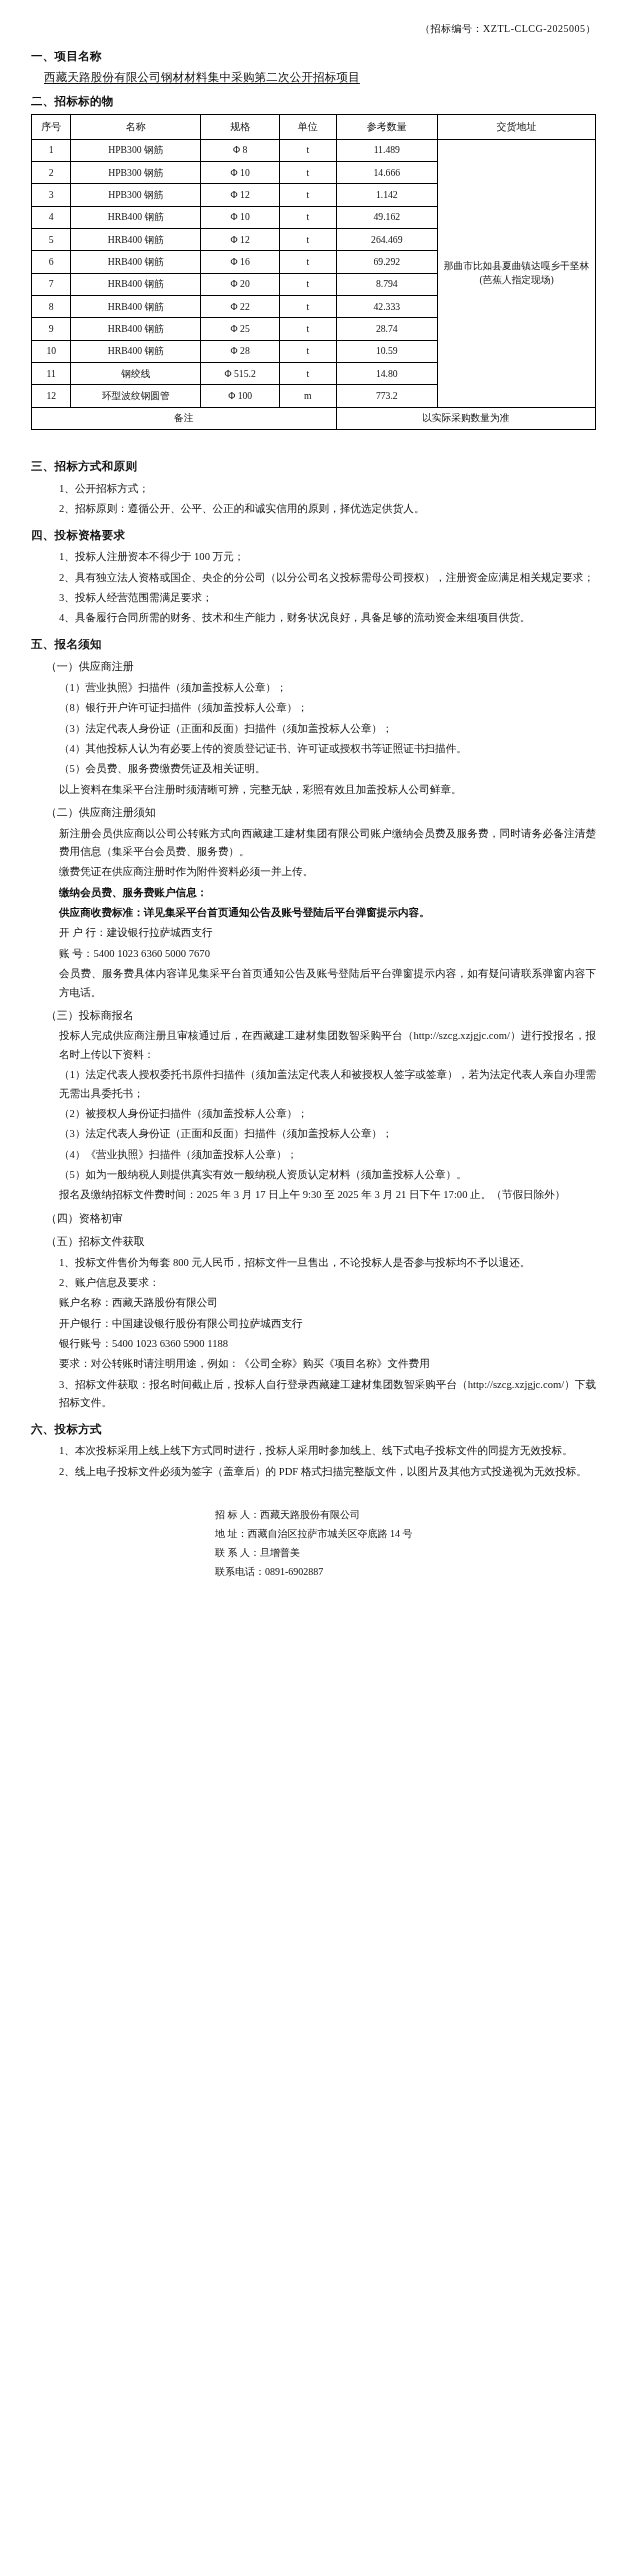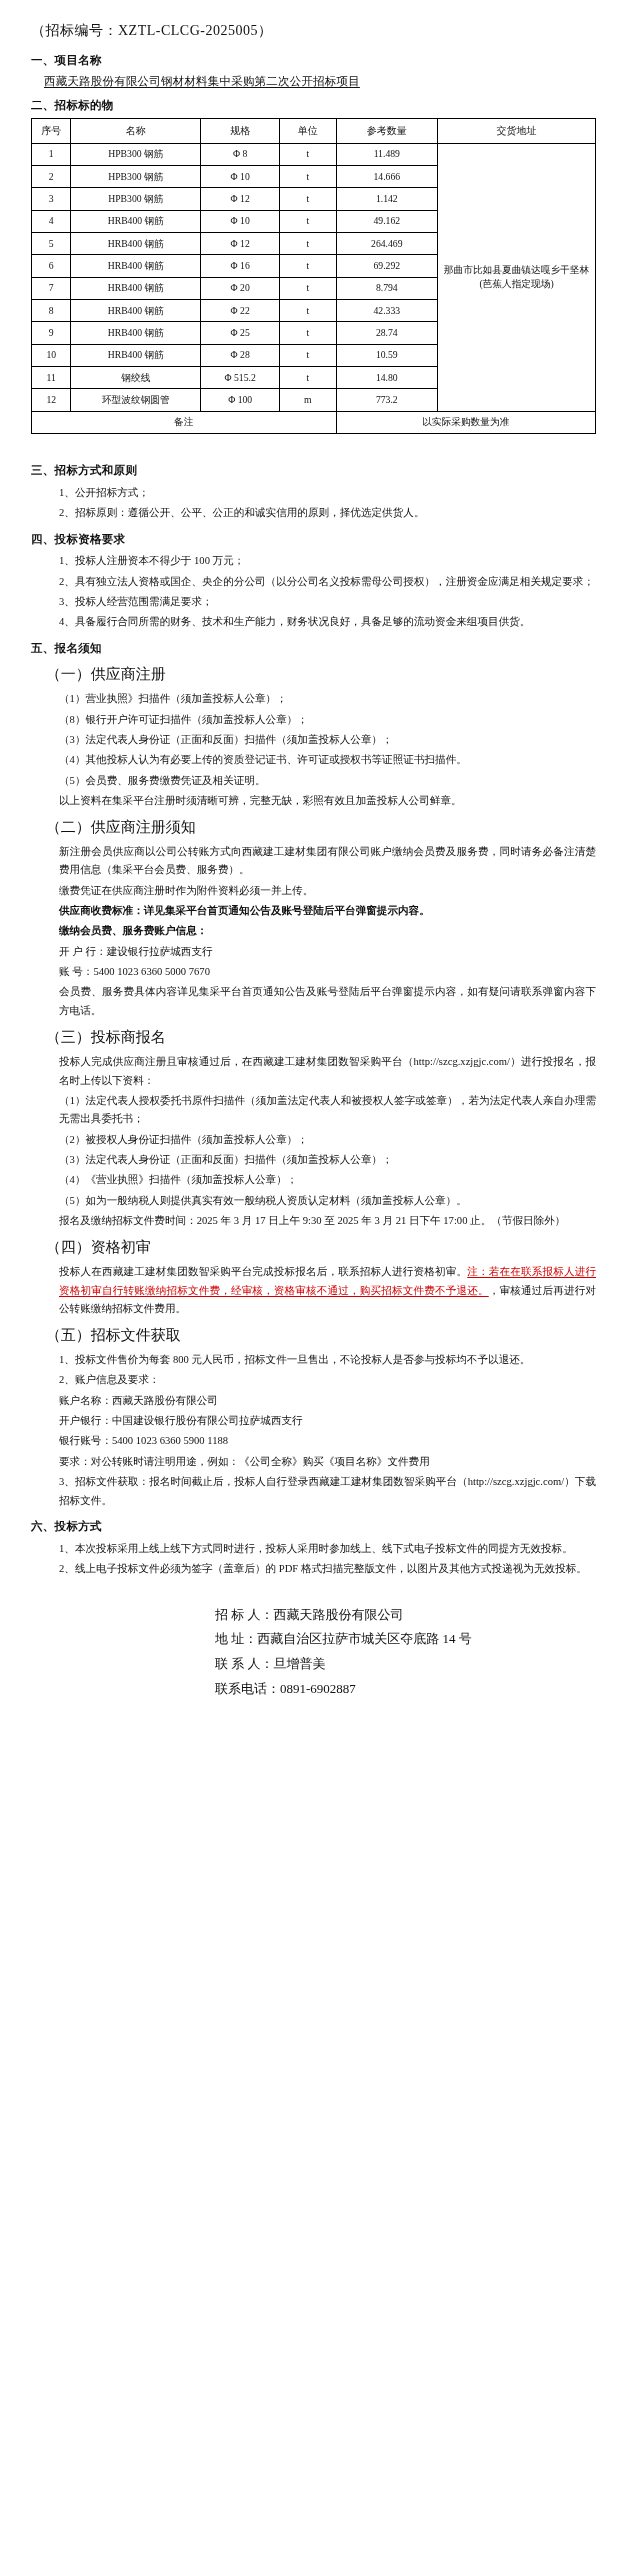--- a/index.html
+++ b/index.html
@@ -14,22 +14,22 @@
   }
   .page {
     width: 627px;
     min-height: 2576px;
     box-sizing: border-box;
     padding: 16.6px 31px 18.4px 31px;
     background: #fff;
     position: relative;
   }
   .doc-code {
-    text-align: left;
-    font-size: 14px;
+    text-align: right;
+    font-size: 10px;
     letter-spacing: 0.5px;
     margin: 5.5px 0 13px 0;
   }
   .sec-title {
     font-size: 11.5px;
     font-weight: bold;
     margin: 9.2px 0 5.5px 0;
     letter-spacing: 0.3px;
   }
   .project-name {
@@ -69,30 +69,30 @@
   .col-qty { width: 18%; }
   .col-addr { width: 28%; }
   .para {
     font-size: 10.6px;
     line-height: 1.75;
     margin: 1.8px 0;
     text-align: justify;
   }
   .indent2 { margin-left: 28px; }
   .sub-title {
-    font-size: 15px;
+    font-size: 11px;
     line-height: 1.8;
     margin: 3.7px 0 1.8px 14.7px;
   }
   .bold { font-weight: bold; }
   .ul { text-decoration: underline; text-underline-offset: 1.8px; }
   .red { color: #d00000; }
   .footer-block {
     margin-top: 24px;
-    font-size: 13px;
+    font-size: 10px;
     line-height: 1.9;
     padding-left: 184px;
   }
   .footer-block div { white-space: nowrap; }
   .spacer-md { height: 11px; }
 </style>
 </head>
 <body>
 
 <div class="page">
@@ -226,37 +226,36 @@
   <div class="para indent2">（1）营业执照》扫描件（须加盖投标人公章）；</div>
   <div class="para indent2">（8）银行开户许可证扫描件（须加盖投标人公章）；</div>
   <div class="para indent2">（3）法定代表人身份证（正面和反面）扫描件（须加盖投标人公章）；</div>
   <div class="para indent2">（4）其他投标人认为有必要上传的资质登记证书、许可证或授权书等证照证书扫描件。</div>
   <div class="para indent2">（5）会员费、服务费缴费凭证及相关证明。</div>
   <div class="para indent2">以上资料在集采平台注册时须清晰可辨，完整无缺，彩照有效且加盖投标人公司鲜章。</div>
 
   <div class="sub-title">（二）供应商注册须知</div>
   <div class="para indent2">新注册会员供应商以公司公转账方式向西藏建工建材集团有限公司账户缴纳会员费及服务费，同时请务必备注清楚费用信息（集采平台会员费、服务费）。</div>
   <div class="para indent2">缴费凭证在供应商注册时作为附件资料必须一并上传。</div>
+  <div class="para indent2 bold">缴纳会员费、服务费账户信息：</div>
   <div class="para indent2 bold">供应商收费标准：详见集采平台首页通知公告及账号登陆后平台弹窗提示内容。</div>
-  <div class="para indent2 bold">缴纳会员费、服务费账户信息：</div>
   <div class="para indent2">开  户  行：建设银行拉萨城西支行</div>
   <div class="para indent2">账      号：5400 1023 6360 5000 7670</div>
   <div class="para indent2">会员费、服务费具体内容详见集采平台首页通知公告及账号登陆后平台弹窗提示内容，如有疑问请联系弹窗内容下方电话。</div>
 
   <div class="sub-title">（三）投标商报名</div>
   <div class="para indent2">投标人完成供应商注册且审核通过后，在西藏建工建材集团数智采购平台（http://szcg.xzjgjc.com/）进行投报名，报名时上传以下资料：</div>
   <div class="para indent2">（1）法定代表人授权委托书原件扫描件（须加盖法定代表人和被授权人签字或签章），若为法定代表人亲自办理需无需出具委托书；</div>
   <div class="para indent2">（2）被授权人身份证扫描件（须加盖投标人公章）；</div>
   <div class="para indent2">（3）法定代表人身份证（正面和反面）扫描件（须加盖投标人公章）；</div>
   <div class="para indent2">（4）《营业执照》扫描件（须加盖投标人公章）；</div>
   <div class="para indent2">（5）如为一般纳税人则提供真实有效一般纳税人资质认定材料（须加盖投标人公章）。</div>
   <div class="para indent2">报名及缴纳招标文件费时间：2025 年 3 月 17 日上午 9:30 至 2025 年 3 月 21 日下午 17:00 止。（节假日除外）</div>
 
   <div class="sub-title">（四）资格初审</div>
-  <div class="para indent2"><span>投标人在西藏建工建材集团数智采购平台完成投标报名后，联系招标人进行资格初审。</span><span class="red ul">注：若在在联系报标人进行资格初审自行转账缴纳招标文件费，经审核，资格审核不通过，购买招标文件费不予退还。</span><span>，审核通过后再进行对公转账缴纳招标文件费用。</span></div>
 
   <div class="sub-title">（五）招标文件获取</div>
   <div class="para indent2">1、投标文件售价为每套 800 元人民币，招标文件一旦售出，不论投标人是否参与投标均不予以退还。</div>
   <div class="para indent2">2、账户信息及要求：</div>
   <div class="para indent2">账户名称：西藏天路股份有限公司</div>
   <div class="para indent2">开户银行：中国建设银行股份有限公司拉萨城西支行</div>
   <div class="para indent2">银行账号：5400 1023 6360 5900 1188</div>
   <div class="para indent2">要求：对公转账时请注明用途，例如：《公司全称》购买《项目名称》文件费用</div>
   <div class="para indent2">3、招标文件获取：报名时间截止后，投标人自行登录西藏建工建材集团数智采购平台（http://szcg.xzjgjc.com/）下载招标文件。</div>
 

